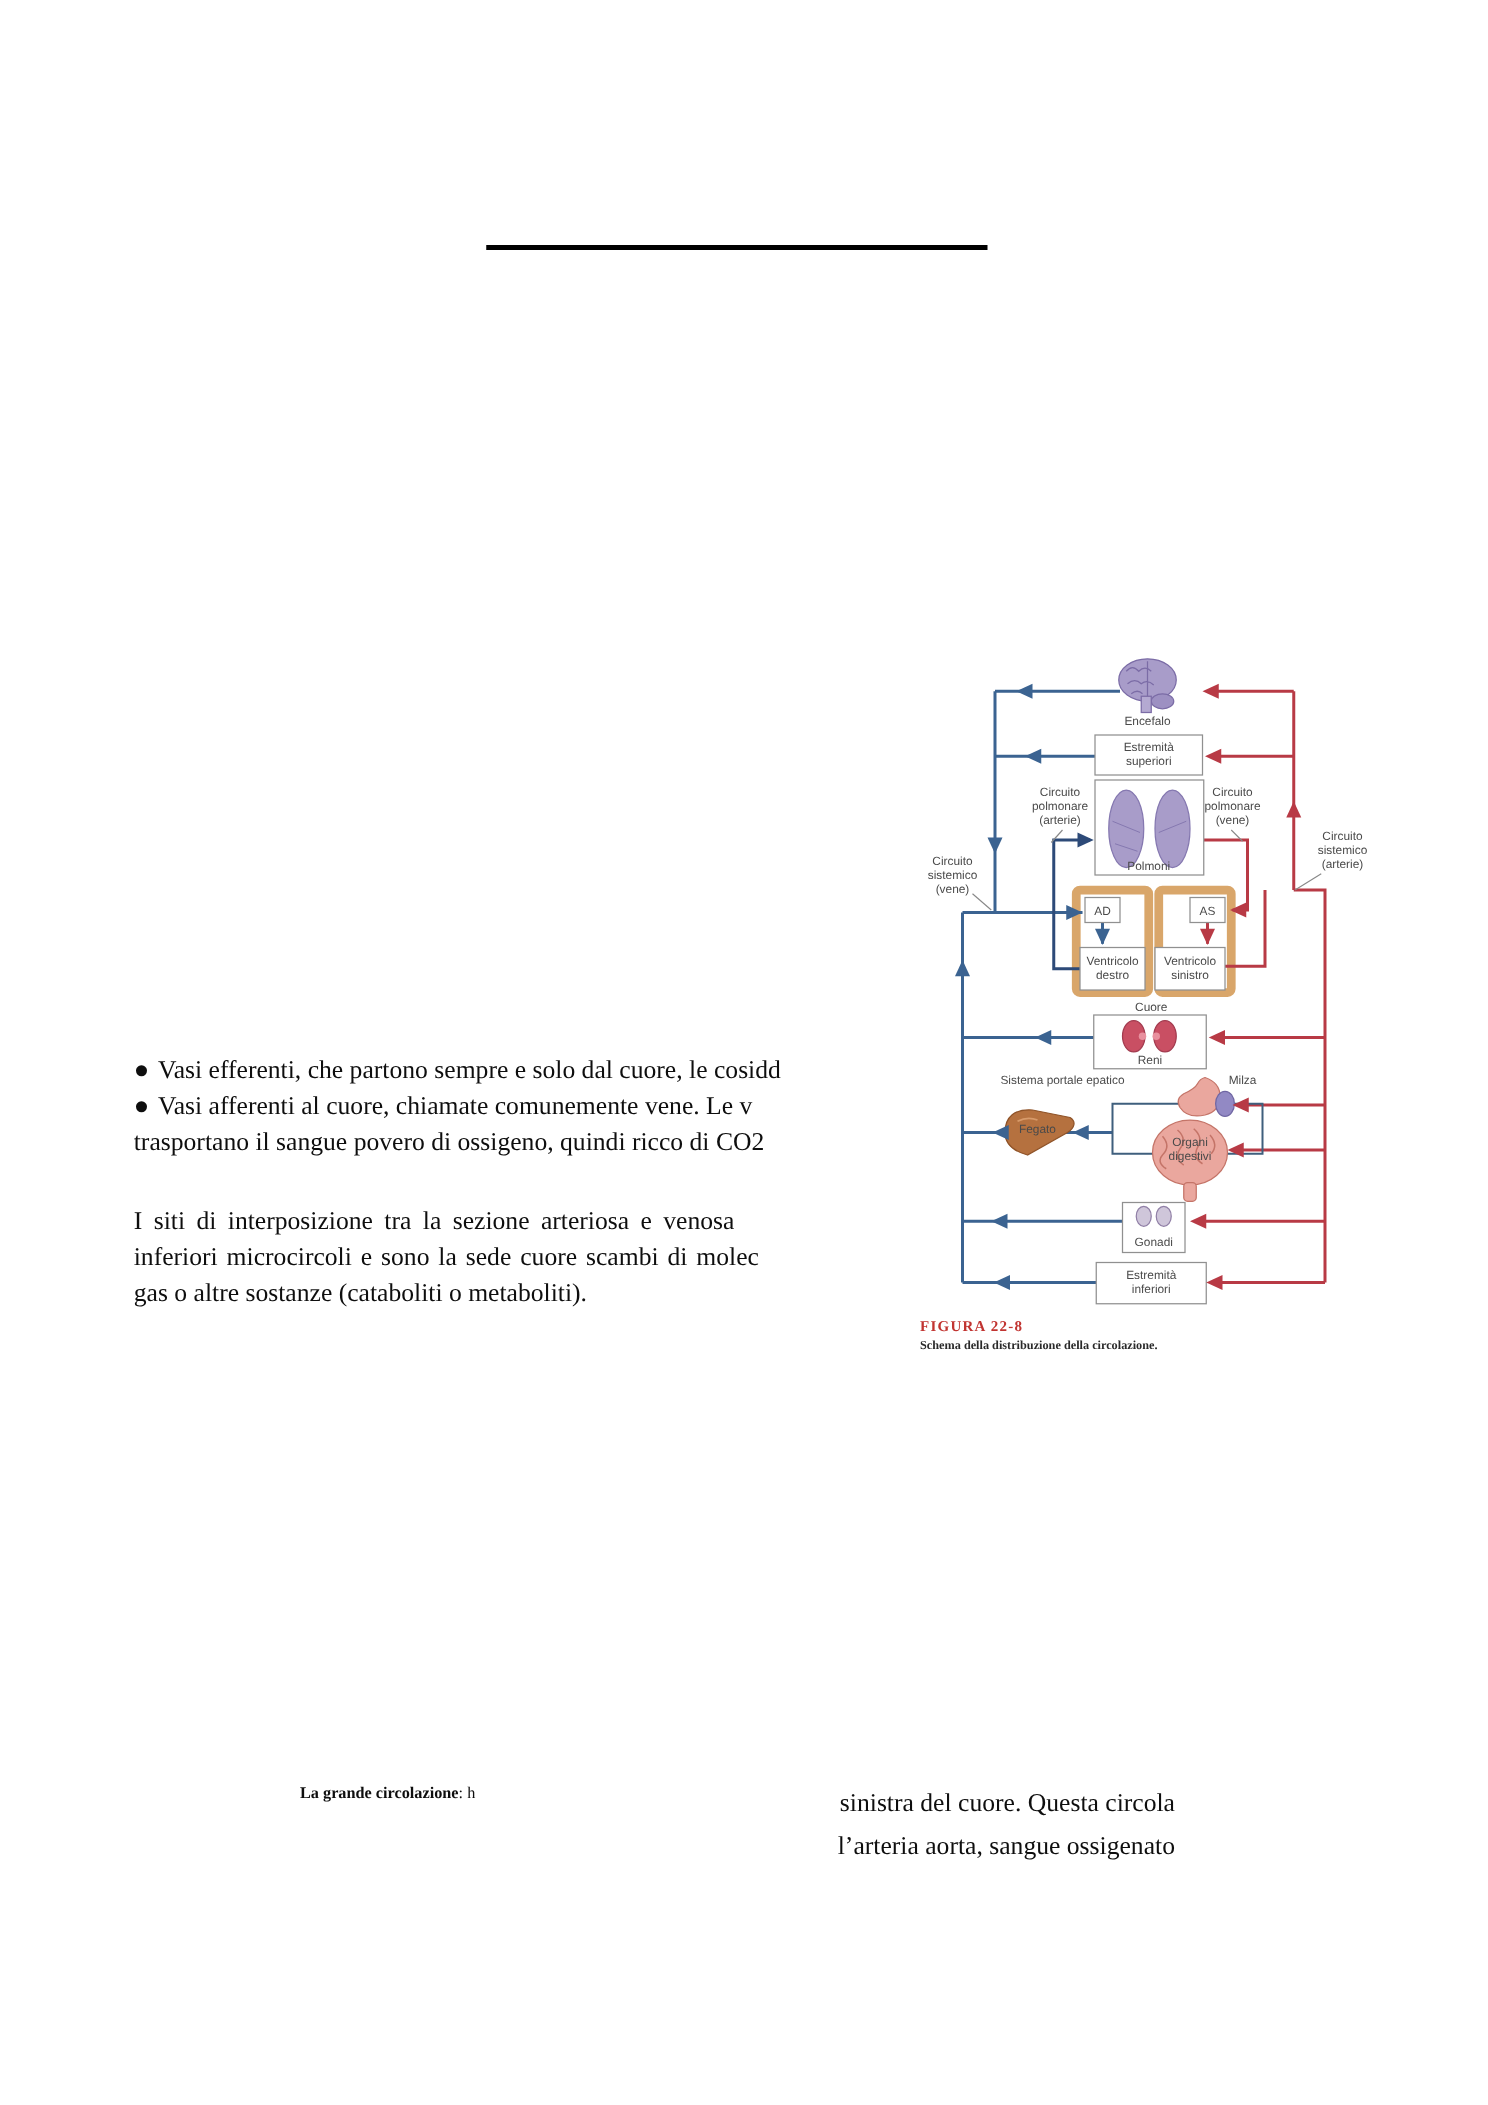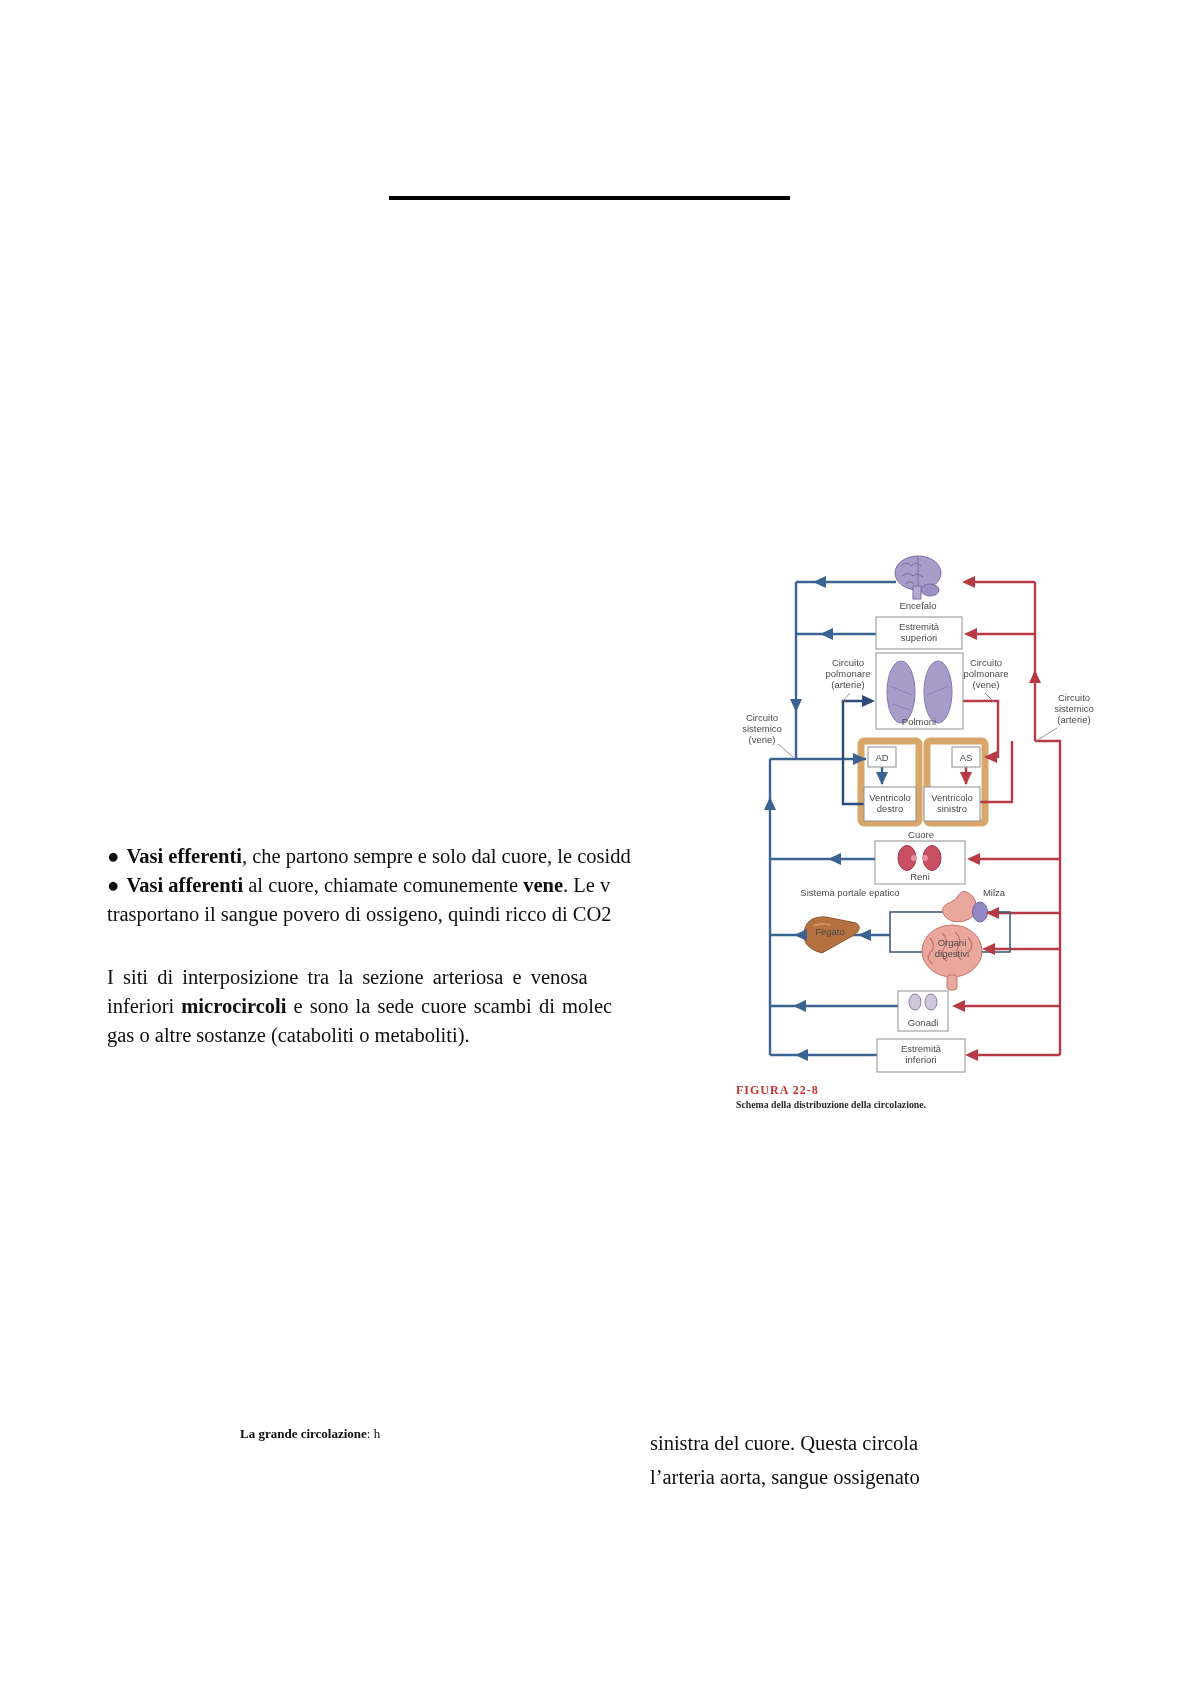--- a/index.html
+++ b/index.html
@@ -1,29 +1,29 @@
 <!DOCTYPE html>
 <html><head>
 <meta charset="utf-8">
 <style>
   html,body{margin:0;padding:0;background:#ffffff;}
   .page{position:relative;width:1190px;height:1684px;background:#ffffff;overflow:hidden;
         font-family:"Liberation Serif", serif;color:#0e0e0e;}
   .title-rule{position:absolute;left:389px;top:196px;width:401px;height:4px;background:#000;}
   .text-block{position:absolute;left:107px;top:842px;width:516px;font-size:20.5px;line-height:29px;}
   .tline{white-space:nowrap;}
-  .tline b{font-weight:700;}
+  .tline b{font-weight:400;}
   .bullet{margin-right:7px;}
   .gap{margin-top:34px;}
   .ws4{word-spacing:4px;}
   .ws2{word-spacing:2px;}
   .bottom-left{position:absolute;left:240px;top:1426px;font-size:13px;white-space:nowrap;}
-  .bottom-right{position:absolute;left:650px;top:1426px;width:290px;text-align:left;
+  .bottom-right{position:absolute;left:650px;top:1426px;width:290px;text-align:right;
                 font-size:20.5px;line-height:34px;}
-  .figure{position:absolute;left:680px;top:514px;width:420px;height:610px;}
+  .figure{position:absolute;left:680px;top:485px;width:420px;height:610px;}
   .figure svg{display:block;}
   text{font-family:"Liberation Sans", sans-serif;font-size:9.5px;fill:#4a4a4a;}
   .lbl{font-size:9.5px;}
   .cap-title{font-family:"Liberation Serif", serif;font-weight:bold;font-size:12px;fill:#c13431;letter-spacing:1px;}
   .cap-sub{font-family:"Liberation Serif", serif;font-weight:bold;font-size:9.8px;fill:#2a2a2a;}
 </style>
 </head>
 <body>
 
 <div class="page">

